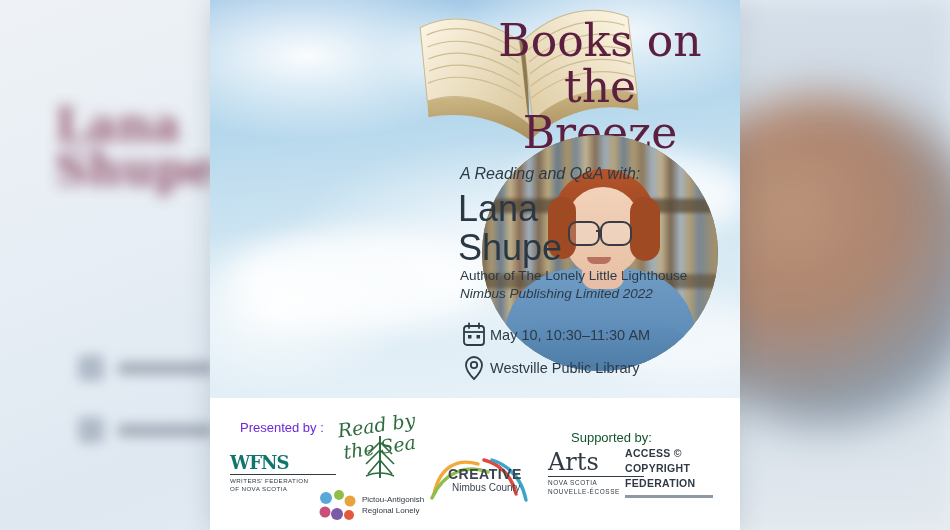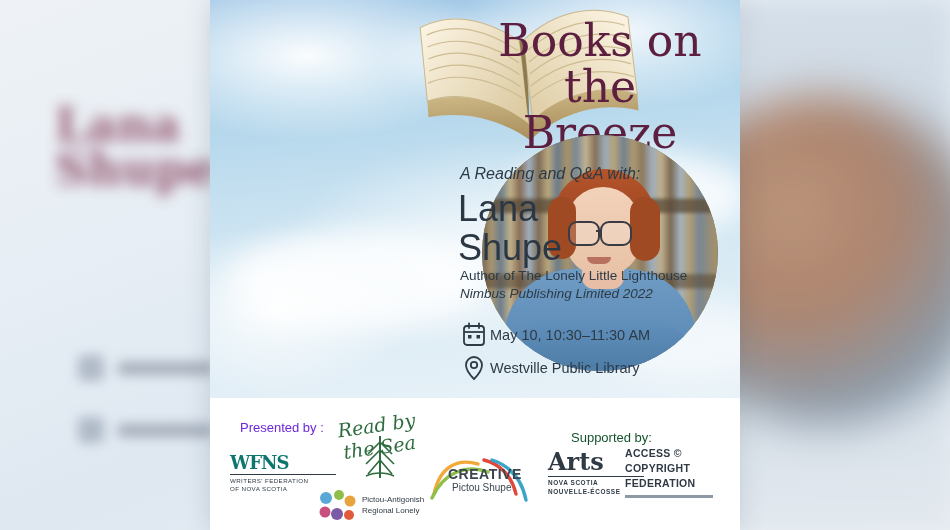--- a/index.html
+++ b/index.html
@@ -427,21 +427,21 @@
   .logo-cpc .word2 {
     position: absolute;
     left: 22px;
     top: 28px;
     font-size: 10px;
     color: #3b4550;
   }
   .logo-cpc svg { position: absolute; left: 0; top: 0; }
 
   
-  .logo-arts { left: 338px; top: 52px; width: 96px; font-weight: bold; }
+  .logo-arts { left: 338px; top: 52px; width: 96px; }
   .logo-arts .word {
     font-family: "DejaVu Serif", serif;
     font-size: 24px;
     color: #2f3a45;
     line-height: 1;
   }
   .logo-arts .sub {
     font-size: 6.4px;
     color: #2f3a45;
     border-top: 1px solid #2f3a45;
@@ -630,21 +630,21 @@
       </div>
 
       <div class="logo logo-cpc">
         <svg width="105" height="52" viewBox="0 0 105 52">
           <path d="M4 40 C10 12 28 4 48 10" stroke="#f2a93b" stroke-width="3.4" fill="none" stroke-linecap="round"></path>
           <path d="M2 44 C14 18 36 10 58 18" stroke="#8fbf4a" stroke-width="3.4" fill="none" stroke-linecap="round"></path>
           <path d="M54 6 C70 10 82 22 86 40" stroke="#e0483c" stroke-width="3.4" fill="none" stroke-linecap="round"></path>
           <path d="M62 6 C80 12 92 26 96 46" stroke="#3aa5c9" stroke-width="3.4" fill="none" stroke-linecap="round"></path>
         </svg>
         <div class="word">CREATIVE</div>
-        <div class="word2">Pictou Shupe</div>
+        <div class="word2">Nimbus County</div>
       </div>
 
       <div class="logo logo-arts">
         <div class="word">Arts</div>
         <div class="sub">
           <div>NOVA SCOTIA</div>
           <div>NOUVELLE-ÉCOSSE</div>
         </div>
       </div>
 

